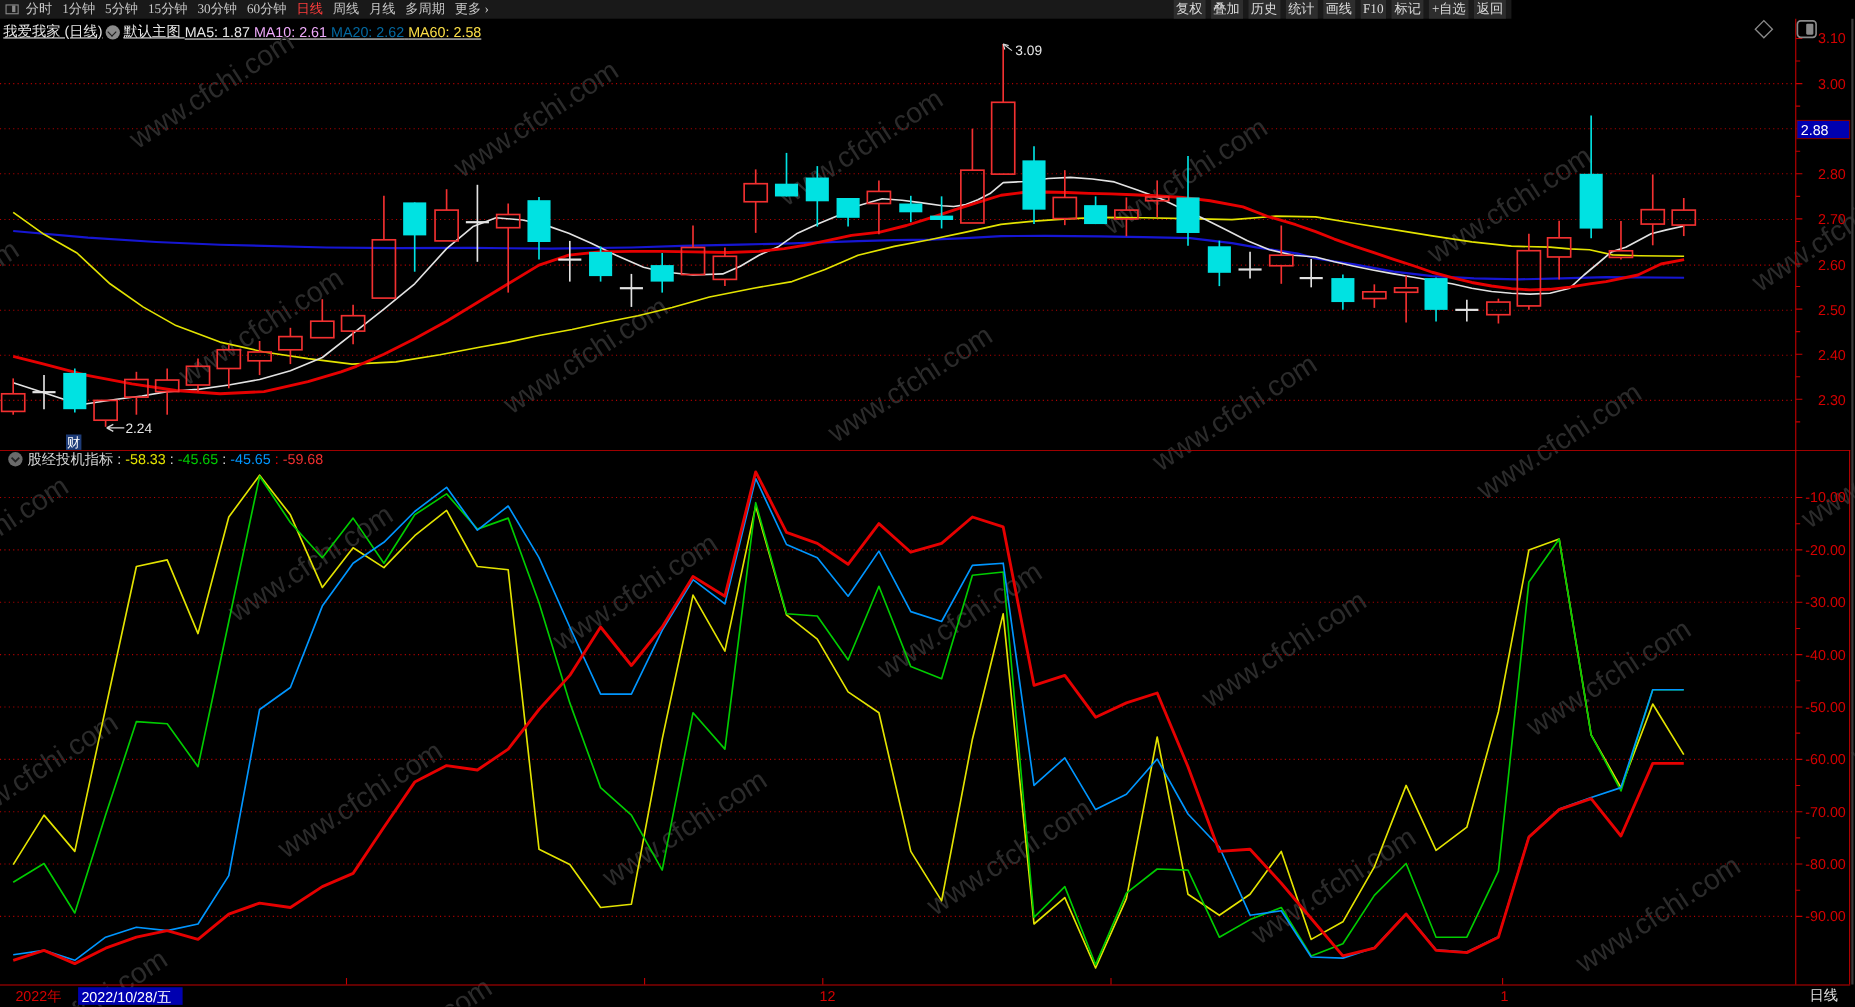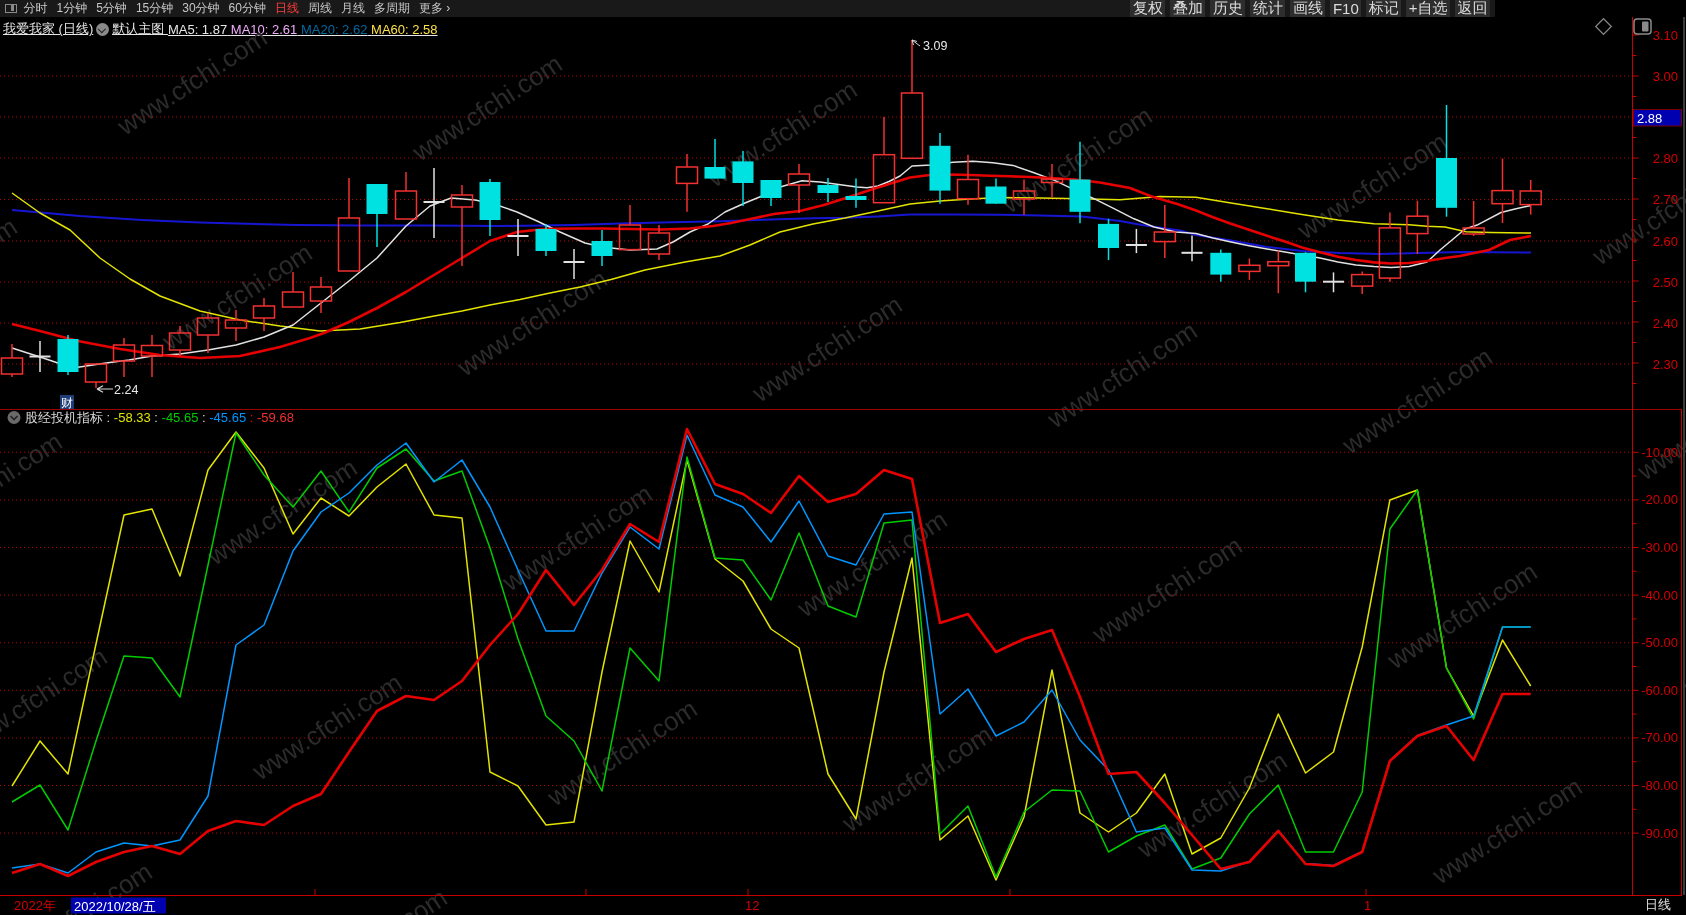--- a/index.html
+++ b/index.html
@@ -1,26 +1,26 @@
 <!DOCTYPE html>
 <html><head><meta charset="utf-8">
 <style>
 * { margin:0; padding:0; box-sizing:border-box; }
 html,body { width:1686px; height:915px; background:#000; overflow:hidden;
   font-family:"Liberation Sans", sans-serif; }
-#topbar { position:absolute; left:0; top:0; width:1495px; height:17px; background:#191919;
-  display:flex; align-items:center; font-size:12px; color:#c8c8c8; }
+#topbar { position:absolute; left:0; top:0; width:1374px; height:17px; background:#191919;
+  display:flex; align-items:center; font-size:12px; color:#c8c8c8;font-family:Liberation Serif, serif; }
 #lefticon { width:12px; height:9px; border:1.5px solid #8a8a8a; margin:0 2px 0 5px; position:relative; }
 #lefticon::after { content:""; position:absolute; right:2px; top:0; width:3px; height:6px; background:#8a8a8a; }
 #menu span { margin:0 4.5px; }
 #menu span.act { color:#ff3c3c; }
 #spacer { flex:1; }
 #btns { display:flex; height:17px; margin-right:5px; }
 #btns .btn { background:#2d2d2d; color:#dcdcdc; padding:0 2.5px; margin-left:5px;
-  display:flex; align-items:center; font-size:15px; }
+  display:flex; align-items:center; font-size:12px; }
 #inforow { position:absolute; left:3px; top:20px; font-size:13px; color:#e6e6e6;
   display:flex; align-items:center;text-decoration:underline; }
 #inforow b { font-weight:normal; }
 .circ { display:inline-block; width:13px; height:13px; border-radius:7px; background:#8a8a8a;
   position:relative; margin:0 3px; }
 .circ::after { content:""; position:absolute; left:3.2px; top:3.6px; width:4.6px; height:4.6px;
   border-right:1.8px solid #1a1a1a; border-bottom:1.8px solid #1a1a1a; transform:rotate(45deg); }
 svg text { font-family:"Liberation Sans", sans-serif; }
 </style></head>
 <body>

